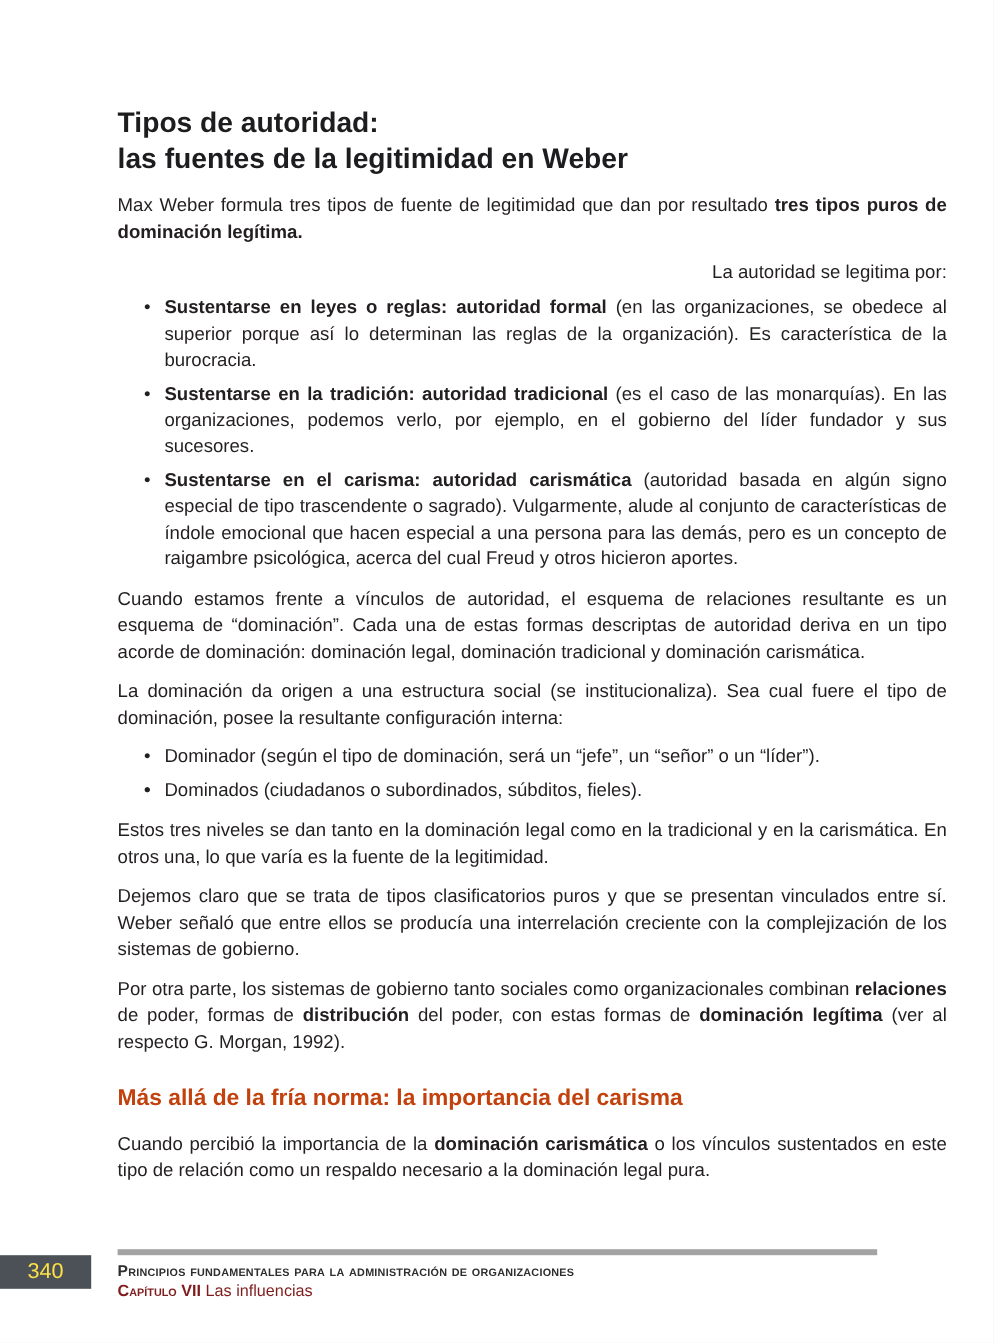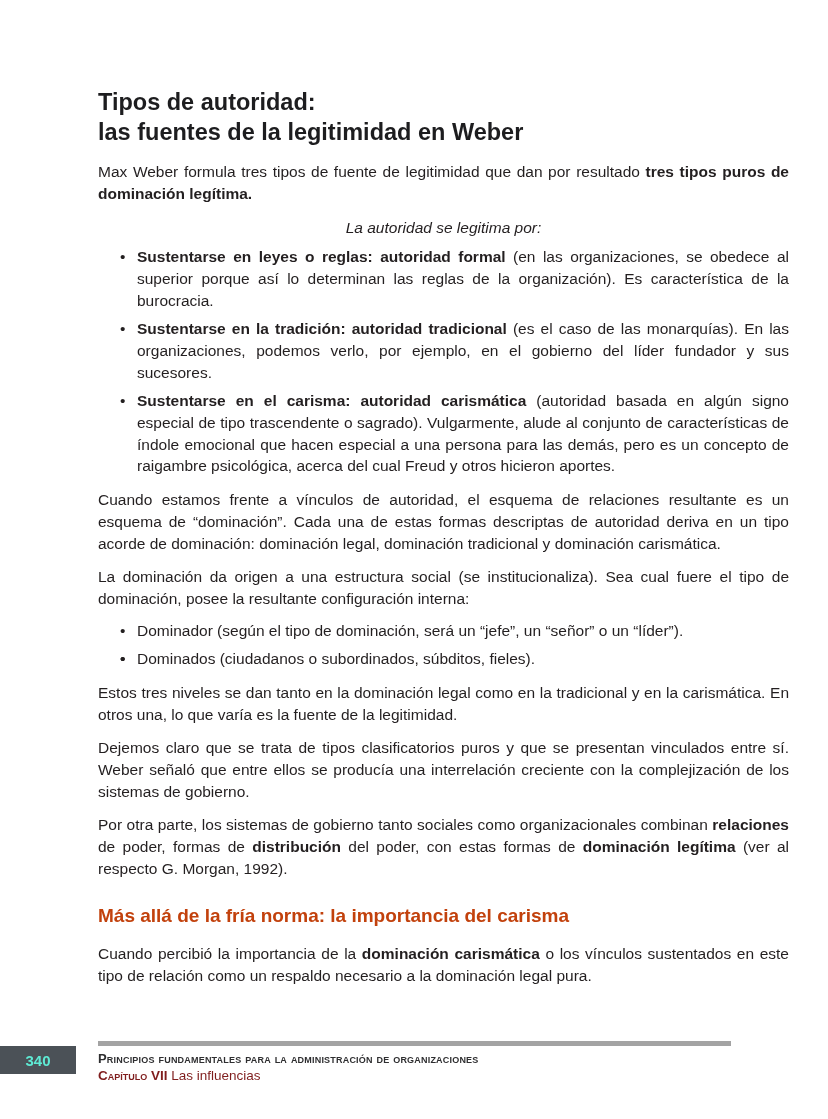--- a/index.html
+++ b/index.html
@@ -21,21 +21,21 @@
     margin: 0 0 14px 0;
     font-size: 23.5px;
     line-height: 1.26;
     font-weight: bold;
     color: #1d1d1f;
   }
   p.para {
     margin: 12px 0 10px 0;
     text-align: justify;
   }
-  p.para.lead { margin-bottom: 8px; text-align: center; font-style: italic; }
+  p.para.lead { margin-bottom: 8px; text-align: right; }
   .b { font-weight: bold; }
   ul.doc-list {
     list-style: none;
     margin: 0 0 10px 0;
     padding: 0;
   }
   ul.doc-list li {
     position: relative;
     padding-left: 39px;
     margin: 0 0 7px 0;
@@ -79,23 +79,23 @@
     font-variant: small-caps;
     font-weight: 600;
   }
   .page-badge {
     position: absolute;
     left: 0;
     top: 1046px;
     width: 76px;
     height: 28px;
     background: #4b5157;
-    color: #5eead4;
-    font-weight: bold;
-    font-size: 15px;
+    color: #fde047;
+    font-weight: normal;
+    font-size: 18px;
     display: flex;
     align-items: center;
     justify-content: center;
   }
 </style>
 </head>
 <body>
 
 <div class="page">
 

